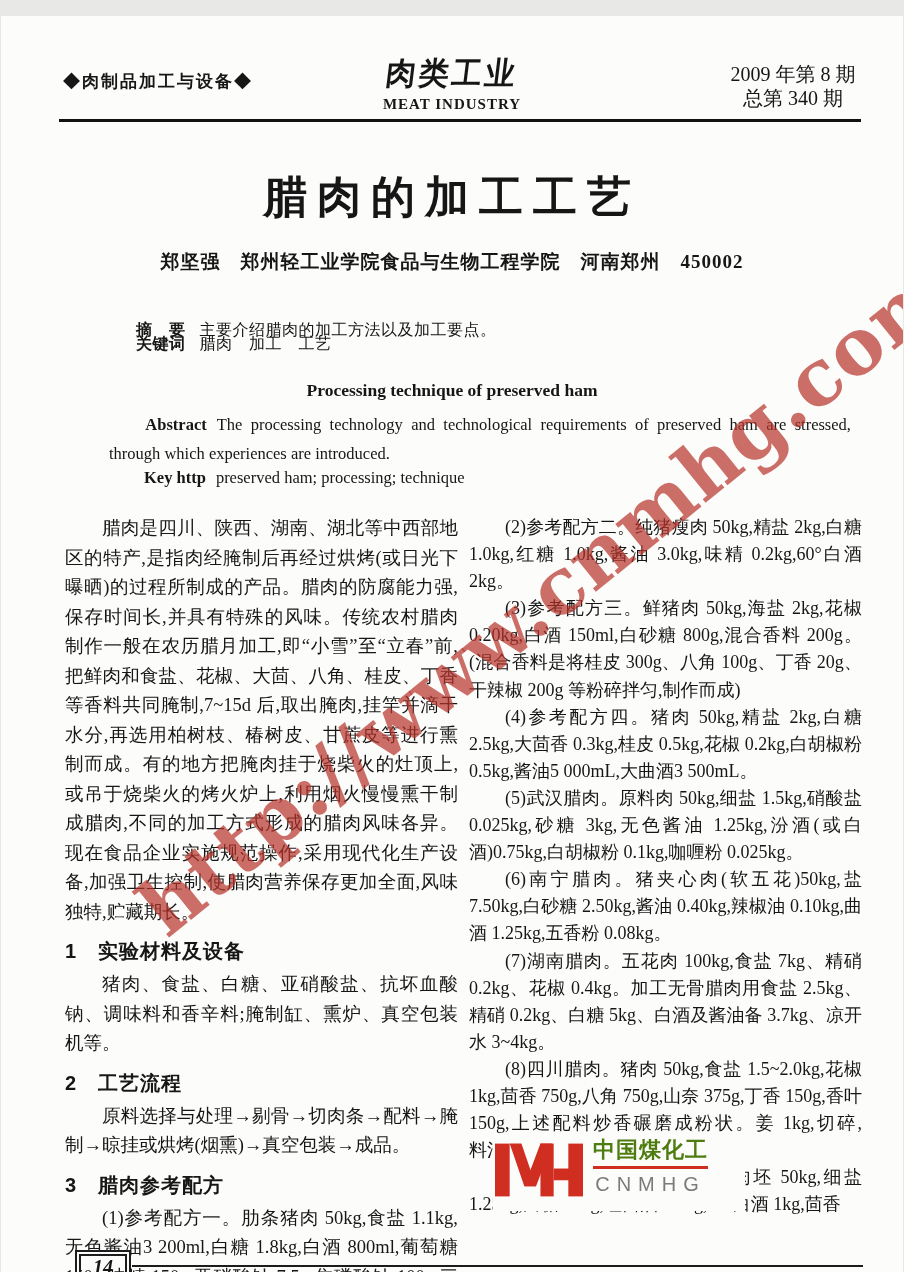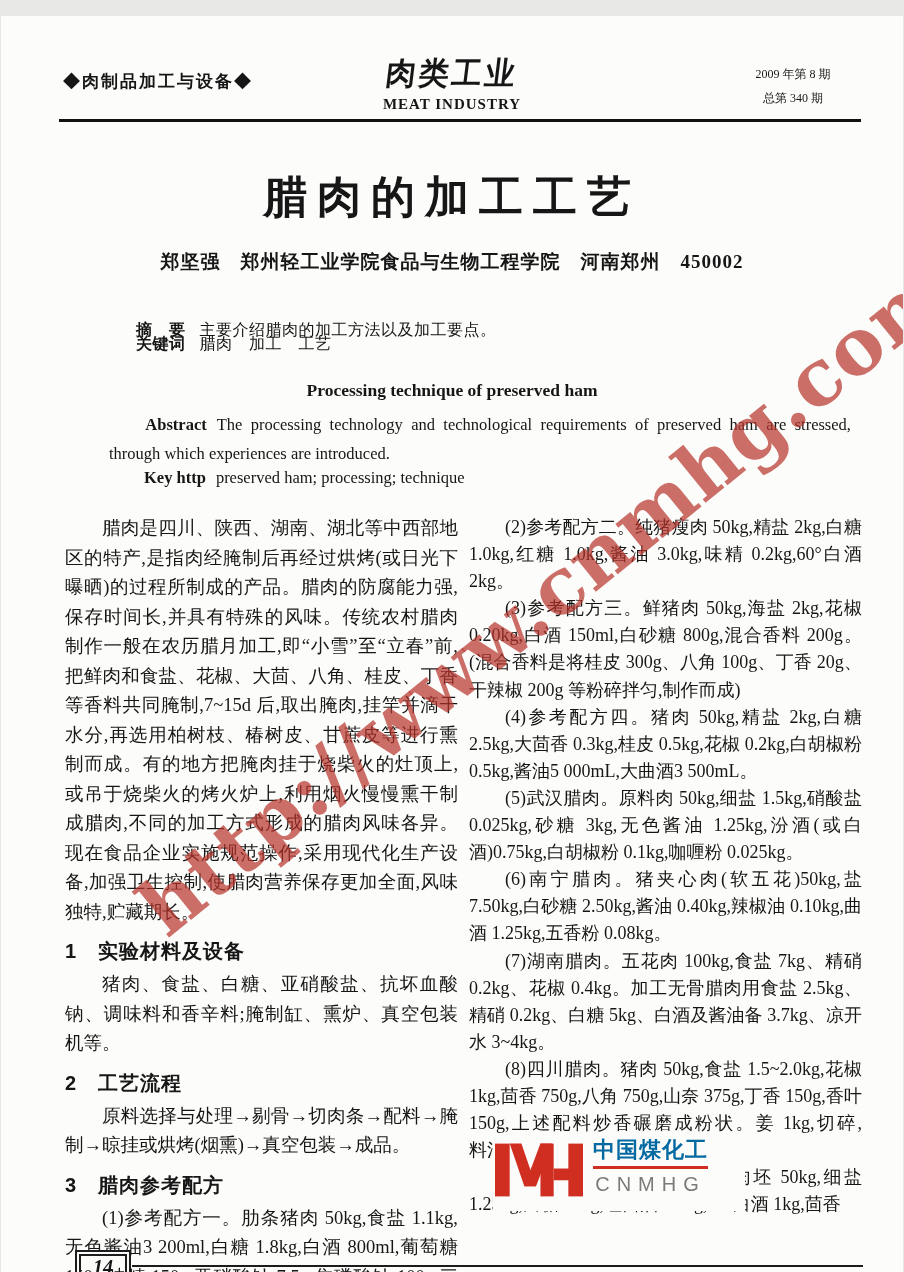--- a/index.html
+++ b/index.html
@@ -7,21 +7,21 @@
     position:relative; width:902px; height:1272px; margin:16px auto;
     background:#fcfcfa; color:#161616;
     font-family:"Liberation Serif", serif;
     overflow:hidden;
   }
   
   .hdr-left{position:absolute; left:62px; top:54px; font-size:17px; font-weight:bold; letter-spacing:2px;}
   .masthead{position:absolute; left:0; right:0; top:38px; text-align:center;}
   .masthead .cn{display:inline-block; font-size:30px; font-weight:bold; letter-spacing:3px; transform:skewX(-7deg) scaleY(1.05);}
   .masthead .en{font-size:15px; font-weight:bold; letter-spacing:1px; margin-top:1px;}
-  .hdr-right{position:absolute; right:40px; top:46px; width:140px; text-align:center; font-size:12px; line-height:24px;}
+  .hdr-right{position:absolute; right:40px; top:46px; width:140px; text-align:center; font-size:20px; line-height:24px;}
   .hdr-rule{position:absolute; left:58px; right:42px; top:103px; height:3px; background:#111;}
   
   .art-title{position:absolute; left:0; right:0; top:152px; text-align:center;
     font-family:"Liberation Sans", sans-serif; font-size:44px; font-weight:bold; letter-spacing:10px;}
   .art-authors{position:absolute; left:0; right:0; top:233px; text-align:center; font-size:19px; font-weight:600; letter-spacing:1px;}
   .cn-abs-row{position:absolute; left:135px; font-size:16px; letter-spacing:.5px;}
   .cn-abs-row .lbl{font-family:"Liberation Sans", sans-serif; font-weight:bold; margin-right:14px;}
   .row-abs{top:304px;} .row-kw{top:318px;}
   
   .en-title{position:absolute; left:0; right:0; top:364px; text-align:center; font-size:17.5px; font-weight:bold;}
@@ -37,21 +37,21 @@
     margin:11px 0 6px; text-indent:0; line-height:26px; letter-spacing:1px;}
   
   .watermark{position:absolute; left:55px; top:592px; width:840px; text-align:center;
     font-family:"DejaVu Serif", serif; font-weight:bold; font-size:78px; letter-spacing:1px;
     color:rgba(184,50,42,.70); transform:rotate(-39deg); z-index:5; pointer-events:none; white-space:nowrap;}
   
   .cnmhg{position:absolute; left:492px; top:1121px; width:252px; height:74px; background:#fcfcfa;
     display:flex; align-items:flex-start; z-index:6;}
   .cnmhg .glyph{margin:4px 10px 0 2px;}
   .cnmhg .txt{display:flex; flex-direction:column;}
-  .cnmhg .cn{font-size:22px; font-weight:600; color:#0369a1; letter-spacing:1px; line-height:26px;
+  .cnmhg .cn{font-size:22px; font-weight:600; color:#4d7c0f; letter-spacing:1px; line-height:26px;
     border-bottom:3px solid #cf2e21; padding-bottom:3px;}
   .cnmhg .en{font-family:"Liberation Sans", sans-serif; font-size:20px; color:#7b7b7b; letter-spacing:7px; line-height:26px; margin-top:2px;text-align:center;}
   
   .pagenum-box{position:absolute; left:74px; top:1234px; width:52px; height:30px;
     border:2px solid #1c1c1c; box-shadow:inset 0 0 0 2px #fcfcfa, inset 0 0 0 4px #1c1c1c;
     display:flex; align-items:center; justify-content:center;
     font-style:italic; font-weight:bold; font-size:20px;}
   .footer-rule{position:absolute; left:131px; top:1249px; width:731px; height:2px; background:#1c1c1c;}
 </style>
 </head>

